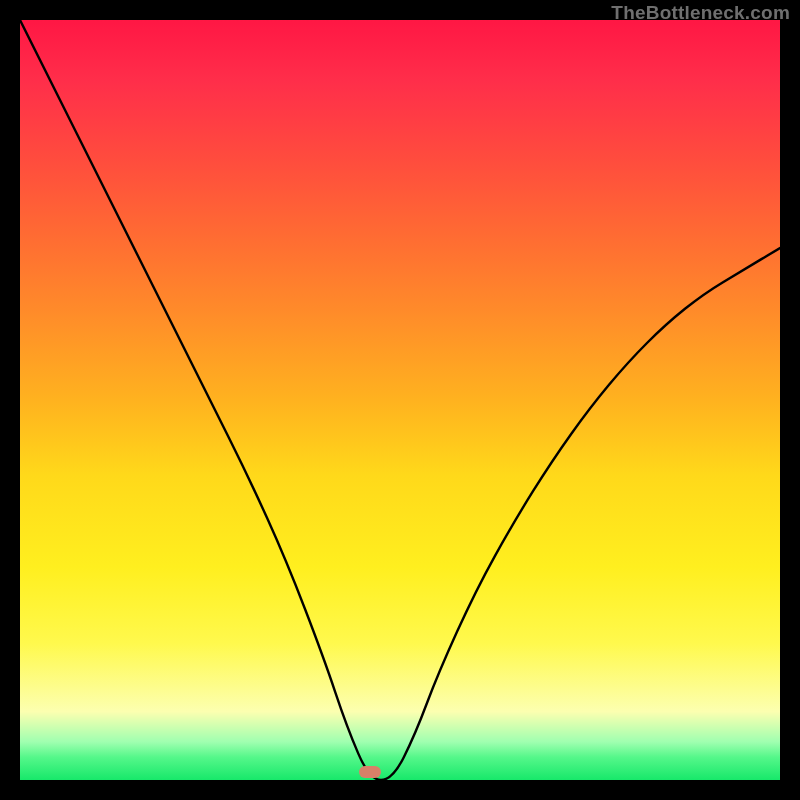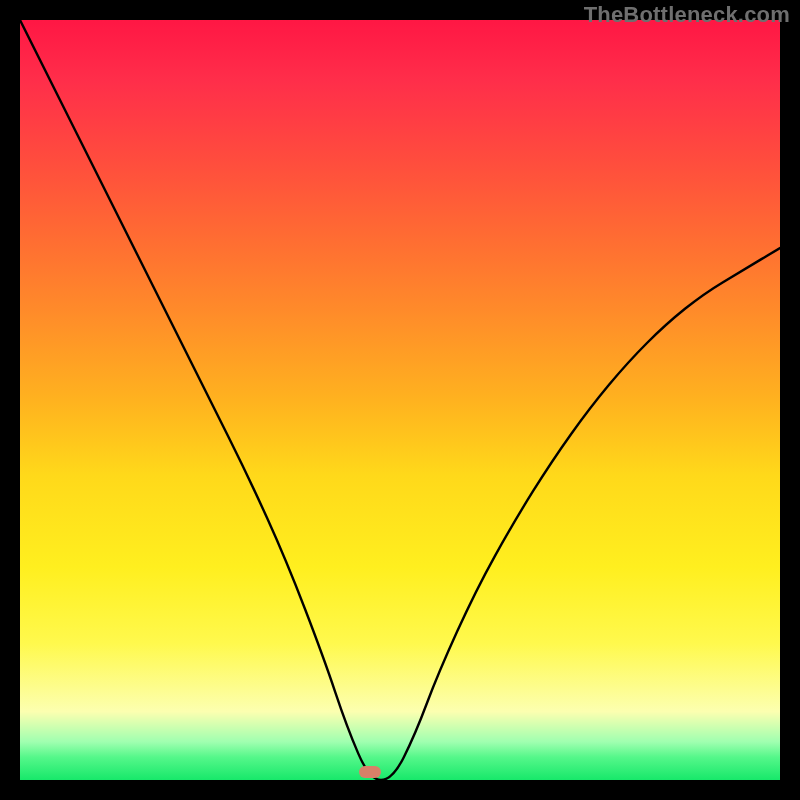--- a/index.html
+++ b/index.html
@@ -55,21 +55,21 @@
     position: absolute;
     width: 22px;
     height: 12px;
     border-radius: 6px;
     transform: translate(-50%, -50%);
   }
   .watermark {
     position: absolute;
     top: 2px;
     right: 10px;
-    font-size: 22px;
+    font-size: 19px;
     font-weight: 600;
     color: #6f6f6f;
     letter-spacing: 0.2px;
     user-select: none;
   }
 </style>
 </head>
 <body>
 
 <div class="stage">

